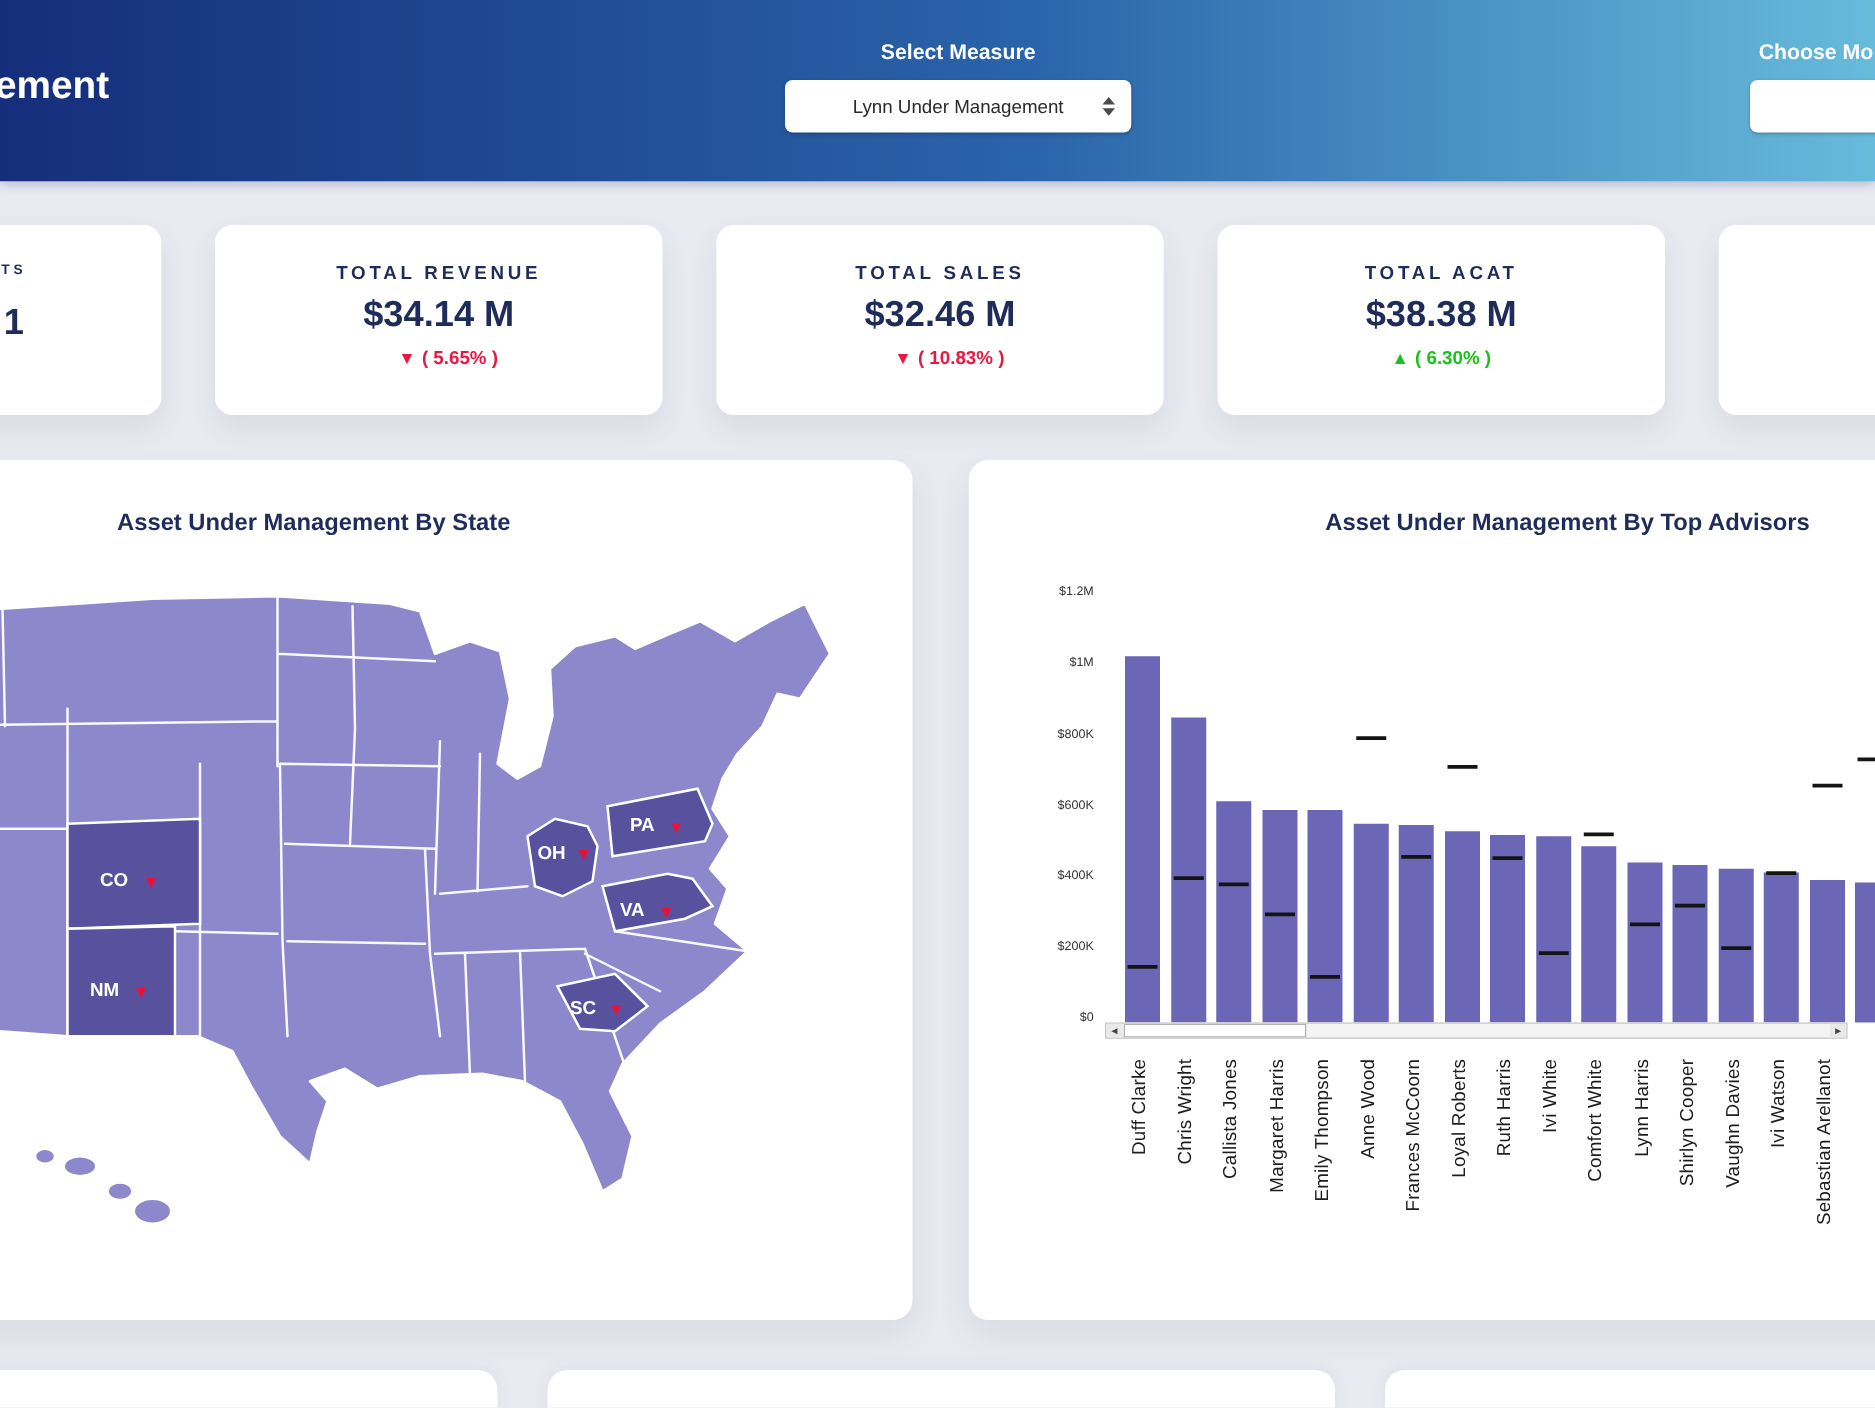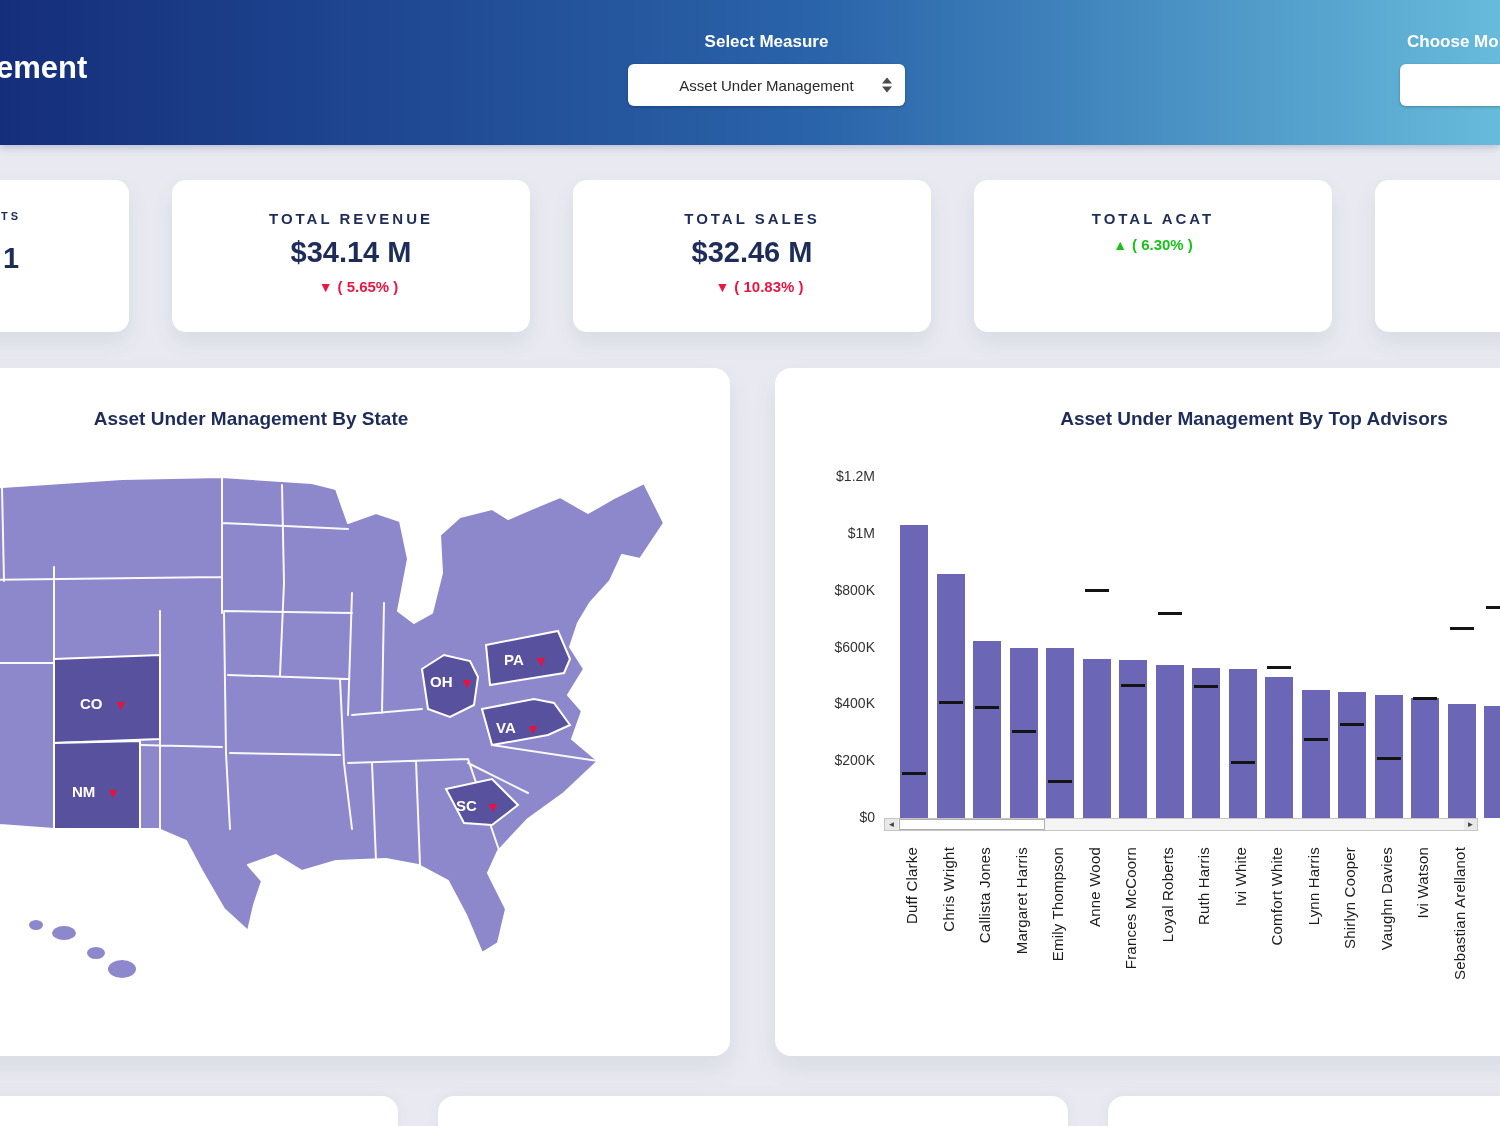--- a/index.html
+++ b/index.html
@@ -51,21 +51,21 @@
     border-radius:16px; box-shadow:0 12px 26px rgba(30,45,90,.08); overflow:hidden;
   }
   .panel.map{ left:-228px; } .panel.advisors{ left:775px; }
   .panel h2{ margin:40px 0 0 0; text-align:center; font-size:19px; font-weight:700; color:#1e2c5a; }
   
   .us-map{ position:absolute; left:20px; top:95px; }
   .map-label{ font-size:15px; font-weight:700; fill:#ffffff; }
   .map-pin{ font-size:14px; font-weight:700; fill:#e8133c; }
   
   .yaxis{ position:absolute; left:0; top:109px; width:100px; height:360px; }
-  .ytick{ position:absolute; right:0; width:100px; text-align:right; font-size:14px; color:#333; }
+  .ytick{ position:absolute; right:0; width:100px; text-align:right; font-size:10px; color:#333; }
   .plot{ position:absolute; left:109px; top:109px; width:640px; height:341px; }
   .bar{ position:absolute; bottom:0; width:28px; background:#6c66b7; }
   .ref-tick{ position:absolute; width:24px; height:3px; background:#141414; }
   .xlabels{ position:absolute; left:109px; top:479px; width:640px; height:200px; }
   .xlab{
     position:absolute; top:0; writing-mode:vertical-rl; transform:rotate(180deg);
     font-size:15px; color:#1d1d1d; white-space:nowrap; letter-spacing:.2px;
   }
   .sbar{
     position:absolute; left:109px; top:450px; width:594px; height:13px;
@@ -84,21 +84,21 @@
 </style>
 </head>
 <body>
 
 <header class="app-header">
   <div class="header-title">ement</div>
 
   <div class="hdr-group g1">
     <div class="hdr-label">Select Measure</div>
     <div class="hdr-select">
-      <span>Asset Under Management</span>
+      <span>Lynn Under Management</span>
       <span class="updown">
           <i class="t-up"></i>
           <i class="t-down"></i>
         </span>
     </div>
   </div>
 
 
   <div class="hdr-group g3">
     <div class="hdr-label">Choose Mo</div>
@@ -124,20 +124,21 @@
 <section class="kpi-card c3">
   <div class="kpi-title">TOTAL SALES</div>
   <div class="kpi-value">$32.46 M</div>
   <div class="kpi-change down">
     <span class="kpi-arrow">▼</span><span>( 10.83% )</span>
   </div>
 </section>
 
 <section class="kpi-card c4">
   <div class="kpi-title">TOTAL ACAT</div>
+  <div class="kpi-value">$38.38 M</div>
   <div class="kpi-change up">
     <span class="kpi-arrow">▲</span><span>( 6.30% )</span>
   </div>
 </section>
 
 <section class="kpi-card c5"></section>
 
 <section class="panel map">
   <h2>Asset Under Management By State</h2>
 

